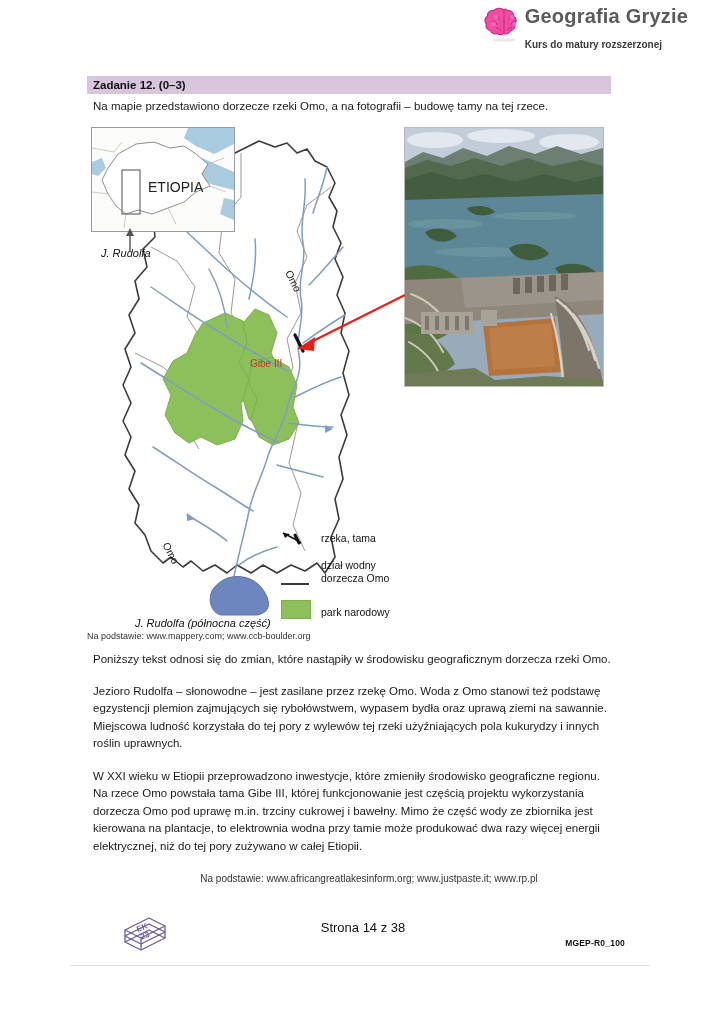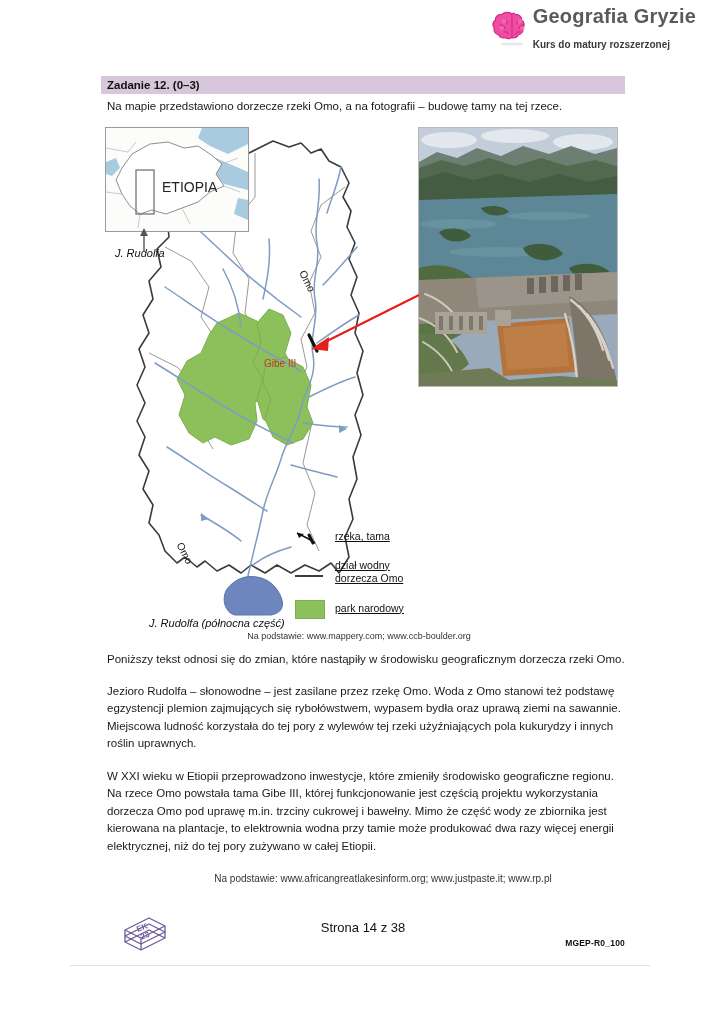--- a/index.html
+++ b/index.html
@@ -13,23 +13,23 @@
     position: relative;
     font-family: "Liberation Sans", sans-serif;
     color: #1a1a1a;
     overflow: hidden;
   }
 
   
   .brand {
     position: absolute;
     top: 6px;
-    right: 24px;
+    right: 32px;
     display: flex;
-    align-items: center;
+    align-items: flex-start;
     gap: 0;
   }
   .brand-logo { width: 42px; height: 36px; flex: 0 0 auto; }
   .brand-text { display: flex; flex-direction: column; align-items: flex-start; }
   .brand-title {
     font-size: 20px;
     font-weight: bold;
     color: #5a5a5a;
     letter-spacing: .2px;
     line-height: 1.05;
@@ -45,21 +45,21 @@
   .sheet {
     position: absolute;
     left: 0; top: 60px;
     width: 720px;
     height: 905px;
     background: #fff;
   }
 
   .content {
     position: absolute;
-    left: 101px;
+    left: 87px;
     top: 16px;
     width: 524px;
   }
 
   
   .task-band {
     background: #d8c6dd;
     padding: 3px 6px 3px 6px;
     font-size: 11.5px;
     font-weight: bold;
@@ -124,23 +124,22 @@
   .legend {
     position: absolute;
     left: 194px;
     top: 405px;
     width: 180px;
     font-size: 10.5px;
     color: #111;
   }
   .legend-row {
     display: flex;
-    align-items: center;
+    align-items: flex-end;
     margin-bottom: 13px;
-    text-decoration: underline;
   }
   .legend-sym {
     width: 40px;
     flex: 0 0 40px;
     display: flex;
     align-items: center;
     justify-content: flex-start;
     padding-top: 2px;
   }
   .legend-label { line-height: 1.25; }
@@ -199,21 +198,21 @@
   }
 
   .arrow-layer {
     position: absolute;
     left: 0; top: 0;
     width: 524px; height: 520px;
     pointer-events: none;
   }
 
   .src-line {
-    text-align: center;
+    text-align: left;
     font-size: 9px;
     color: #333;
     padding-right: 8px;
     margin-top: -12px;
   }
 
   
   .para {
     font-size: 11.5px;
     line-height: 1.52;

